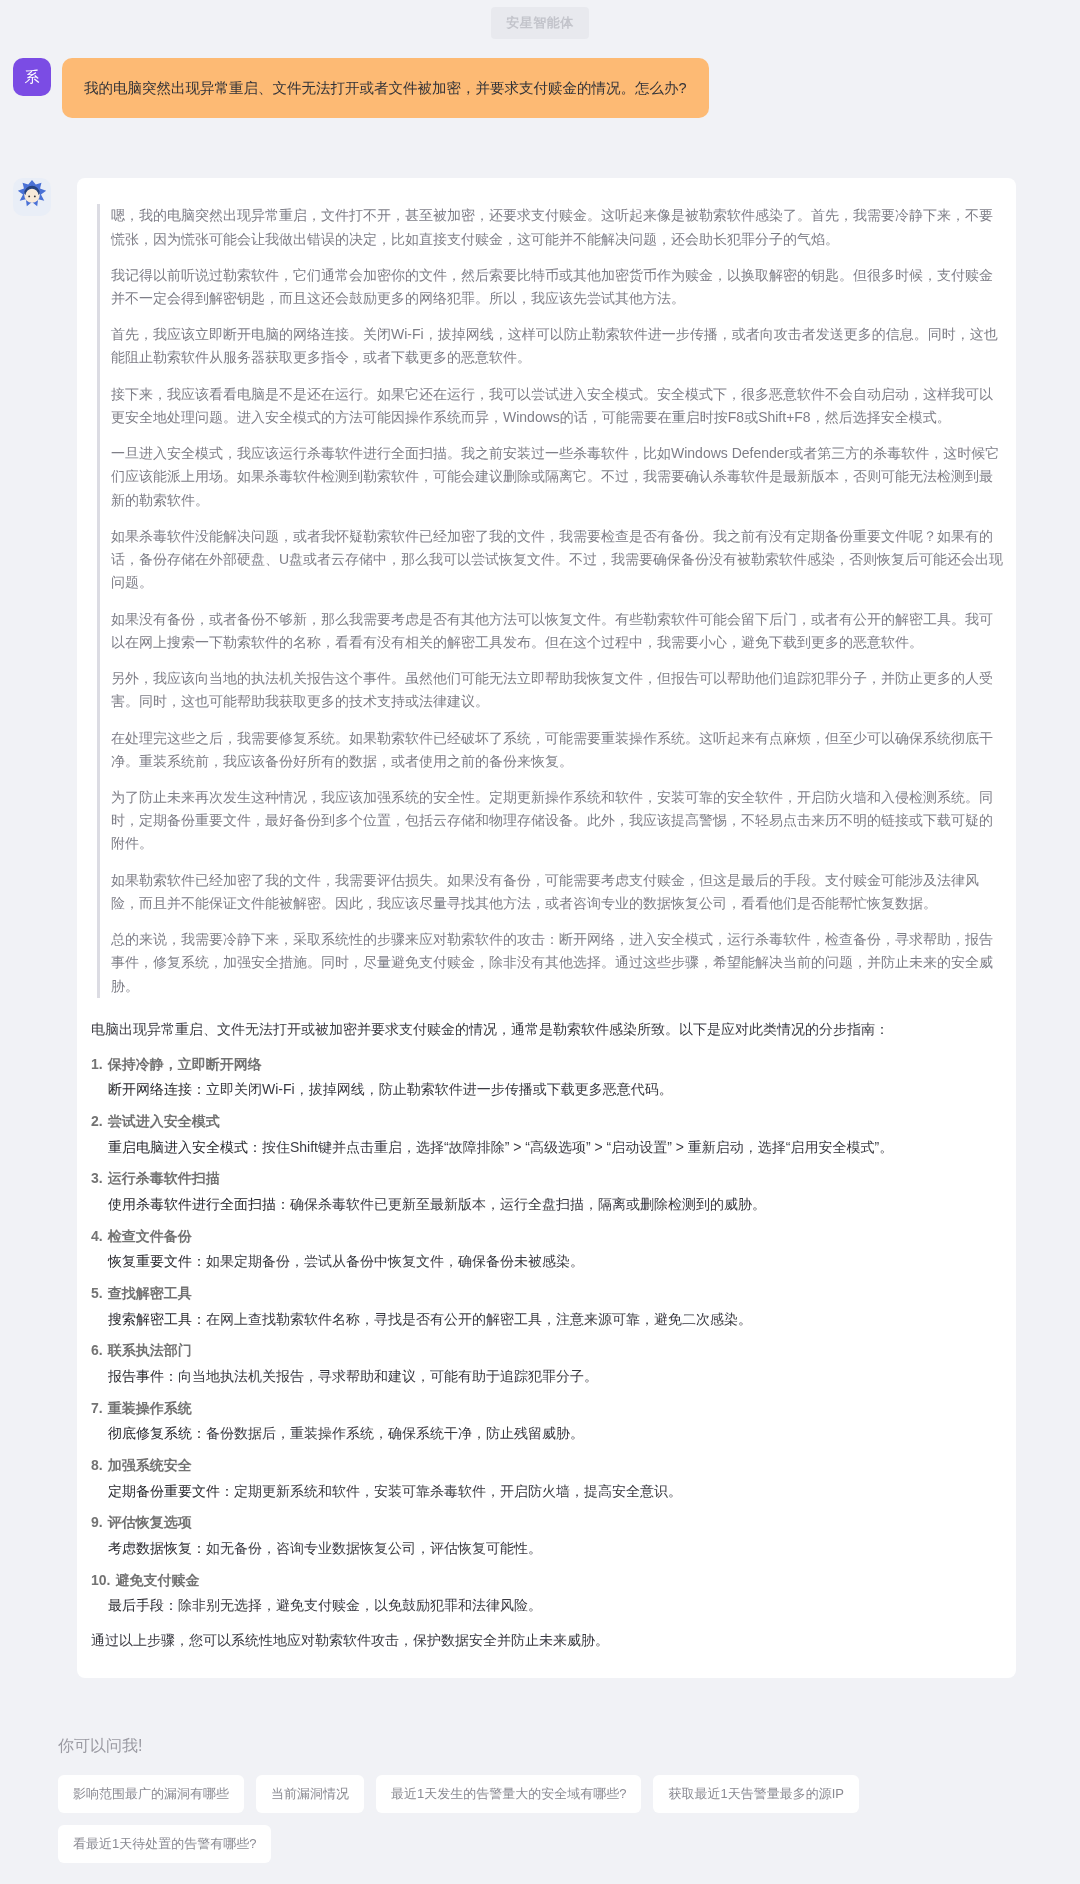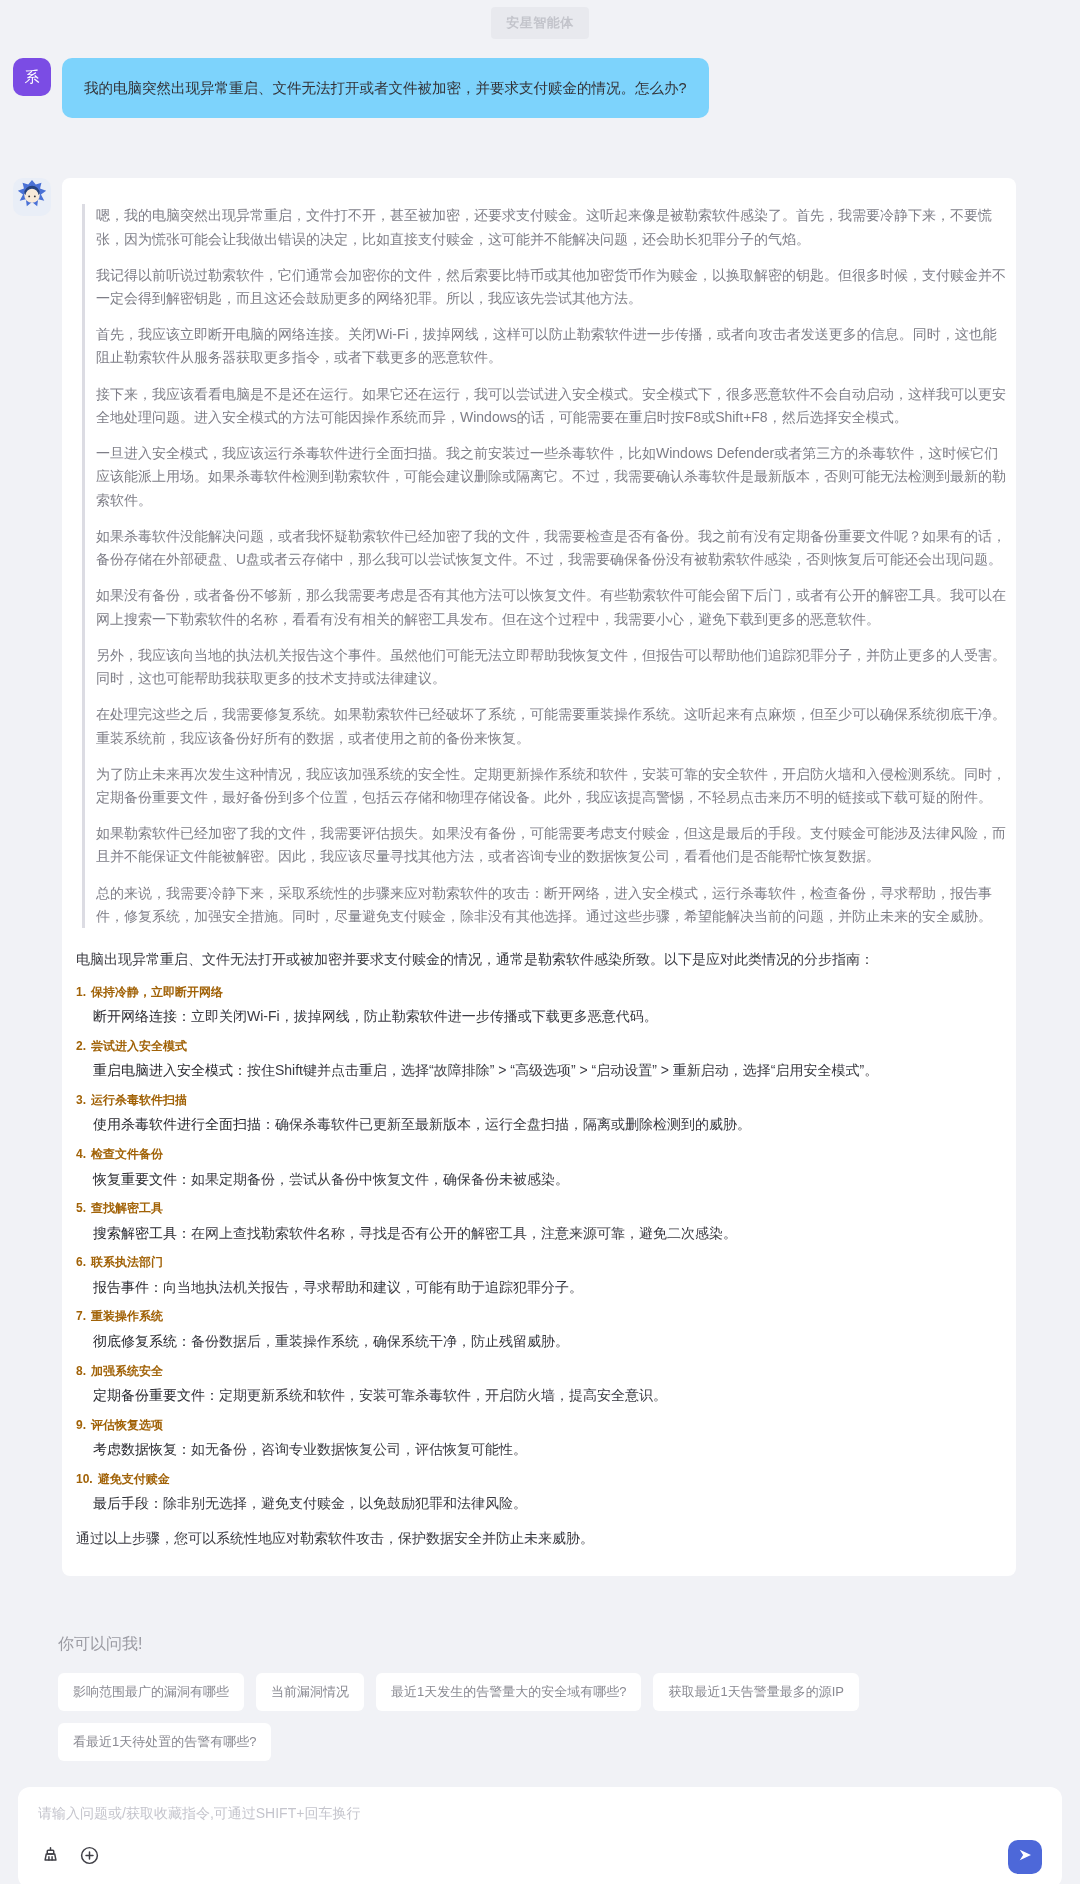--- a/index.html
+++ b/index.html
@@ -21,45 +21,45 @@
 
   
   .msg-row { display: flex; align-items: flex-start; padding: 0 13px; }
   .user-row { margin-top: 19px; }
   .avatar {
     width: 38px; height: 38px; border-radius: 10px; flex: 0 0 38px;
     display: flex; align-items: center; justify-content: center;
   }
   .user-avatar { background: #7b4ce4; color: #fff; font-size: 15px; }
   .user-bubble {
-    margin-left: 11px; background: #7dd3fc; border-radius: 10px;
+    margin-left: 11px; background: #fdba74; border-radius: 10px;
     padding: 20px 22px; font-size: 14.5px; color: #333338; line-height: 1.4;
     max-width: 820px;
   }
 
   .ai-row { margin-top: 60px; }
   .ai-avatar { background: #e9eef7; overflow: hidden; }
   .ai-card {
-    margin-left: 11px; margin-right: 51px; flex: 1;
+    margin-left: 26px; margin-right: 51px; flex: 1;
     background: #ffffff; border-radius: 8px;
     padding: 26px 10px 26px 14px;
   }
 
   
   .thinking {
     margin-left: 6px; border-left: 3px solid #dcdce3;
     padding-left: 11px; color: #7e7e87; font-size: 14px; line-height: 1.66;
   }
   .think-p { margin-bottom: 13px; }
   .think-p:last-child { margin-bottom: 2px; }
 
   
   .answer { margin-top: 20px; font-size: 14px; line-height: 1.62; color: #3a3a41; }
   .answer-intro { margin-bottom: 12px; }
-  .step-title { font-weight: 700; color: #a16207; margin: 9px 0 3px; font-size: 12px; }
+  .step-title { font-weight: 700; color: #737373; margin: 9px 0 3px; font-size: 14px; }
   .step-num { margin-right: 5px; }
   .step-detail { padding-left: 17px; margin-bottom: 3px; }
   .step-label { font-weight: 400; color: #29292f; }
   .answer-closing { margin-top: 12px; }
 
   
   .suggestions { padding: 0 58px; margin-top: 58px; }
   .sug-label { color: #9a9aa2; font-size: 16px; }
   .chips { display: flex; flex-wrap: wrap; gap: 12px; margin-top: 18px; max-width: 980px; }
   .chip {

